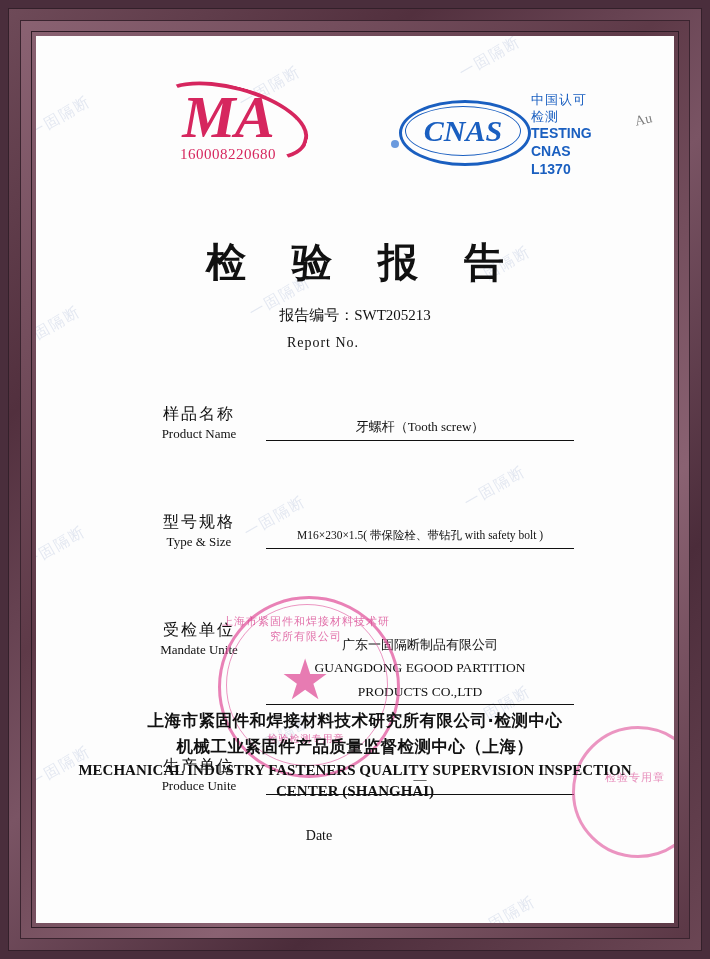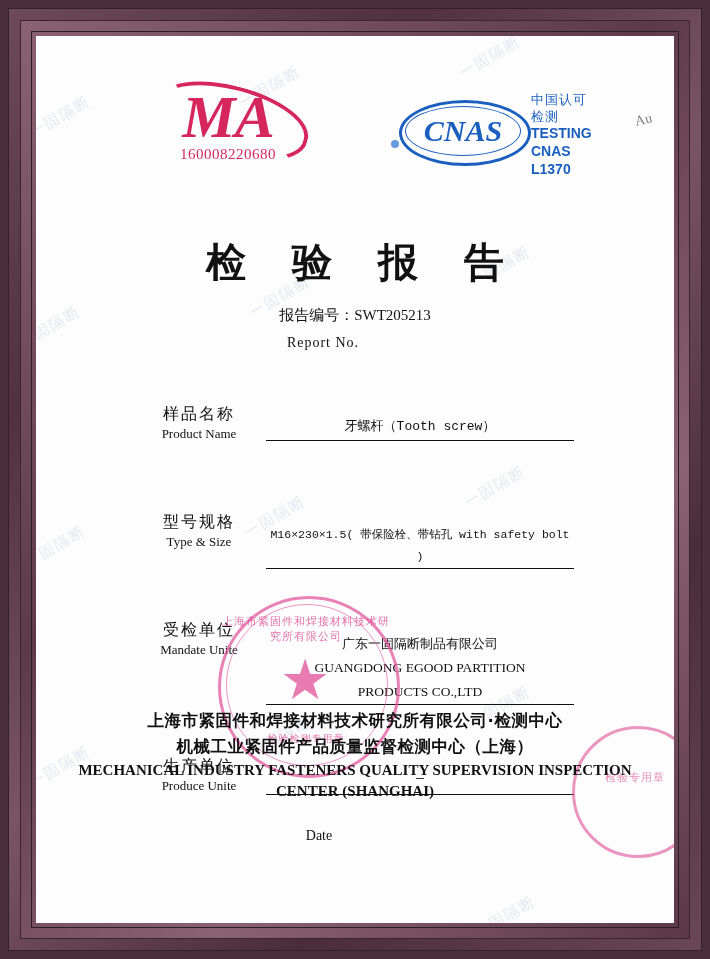--- a/index.html
+++ b/index.html
@@ -262,21 +262,21 @@
   .field .value-box {
     position: absolute;
     left: 122px;
     top: 0;
     width: 308px;
     border-bottom: 1px solid #111;
     min-height: 36px;
     text-align: center;
   }
   .value-line {
-    font-family: Liberation Mono, monospace;
+    font-family: Liberation Serif, serif;
     font-size: 13px;
     color: #111;
     line-height: 22px;
     padding-top: 12px;
   }
   .value-line.en {
     font-family: "Liberation Serif", serif;
     font-size: 13.5px;
     padding-top: 0;
     line-height: 24px;

